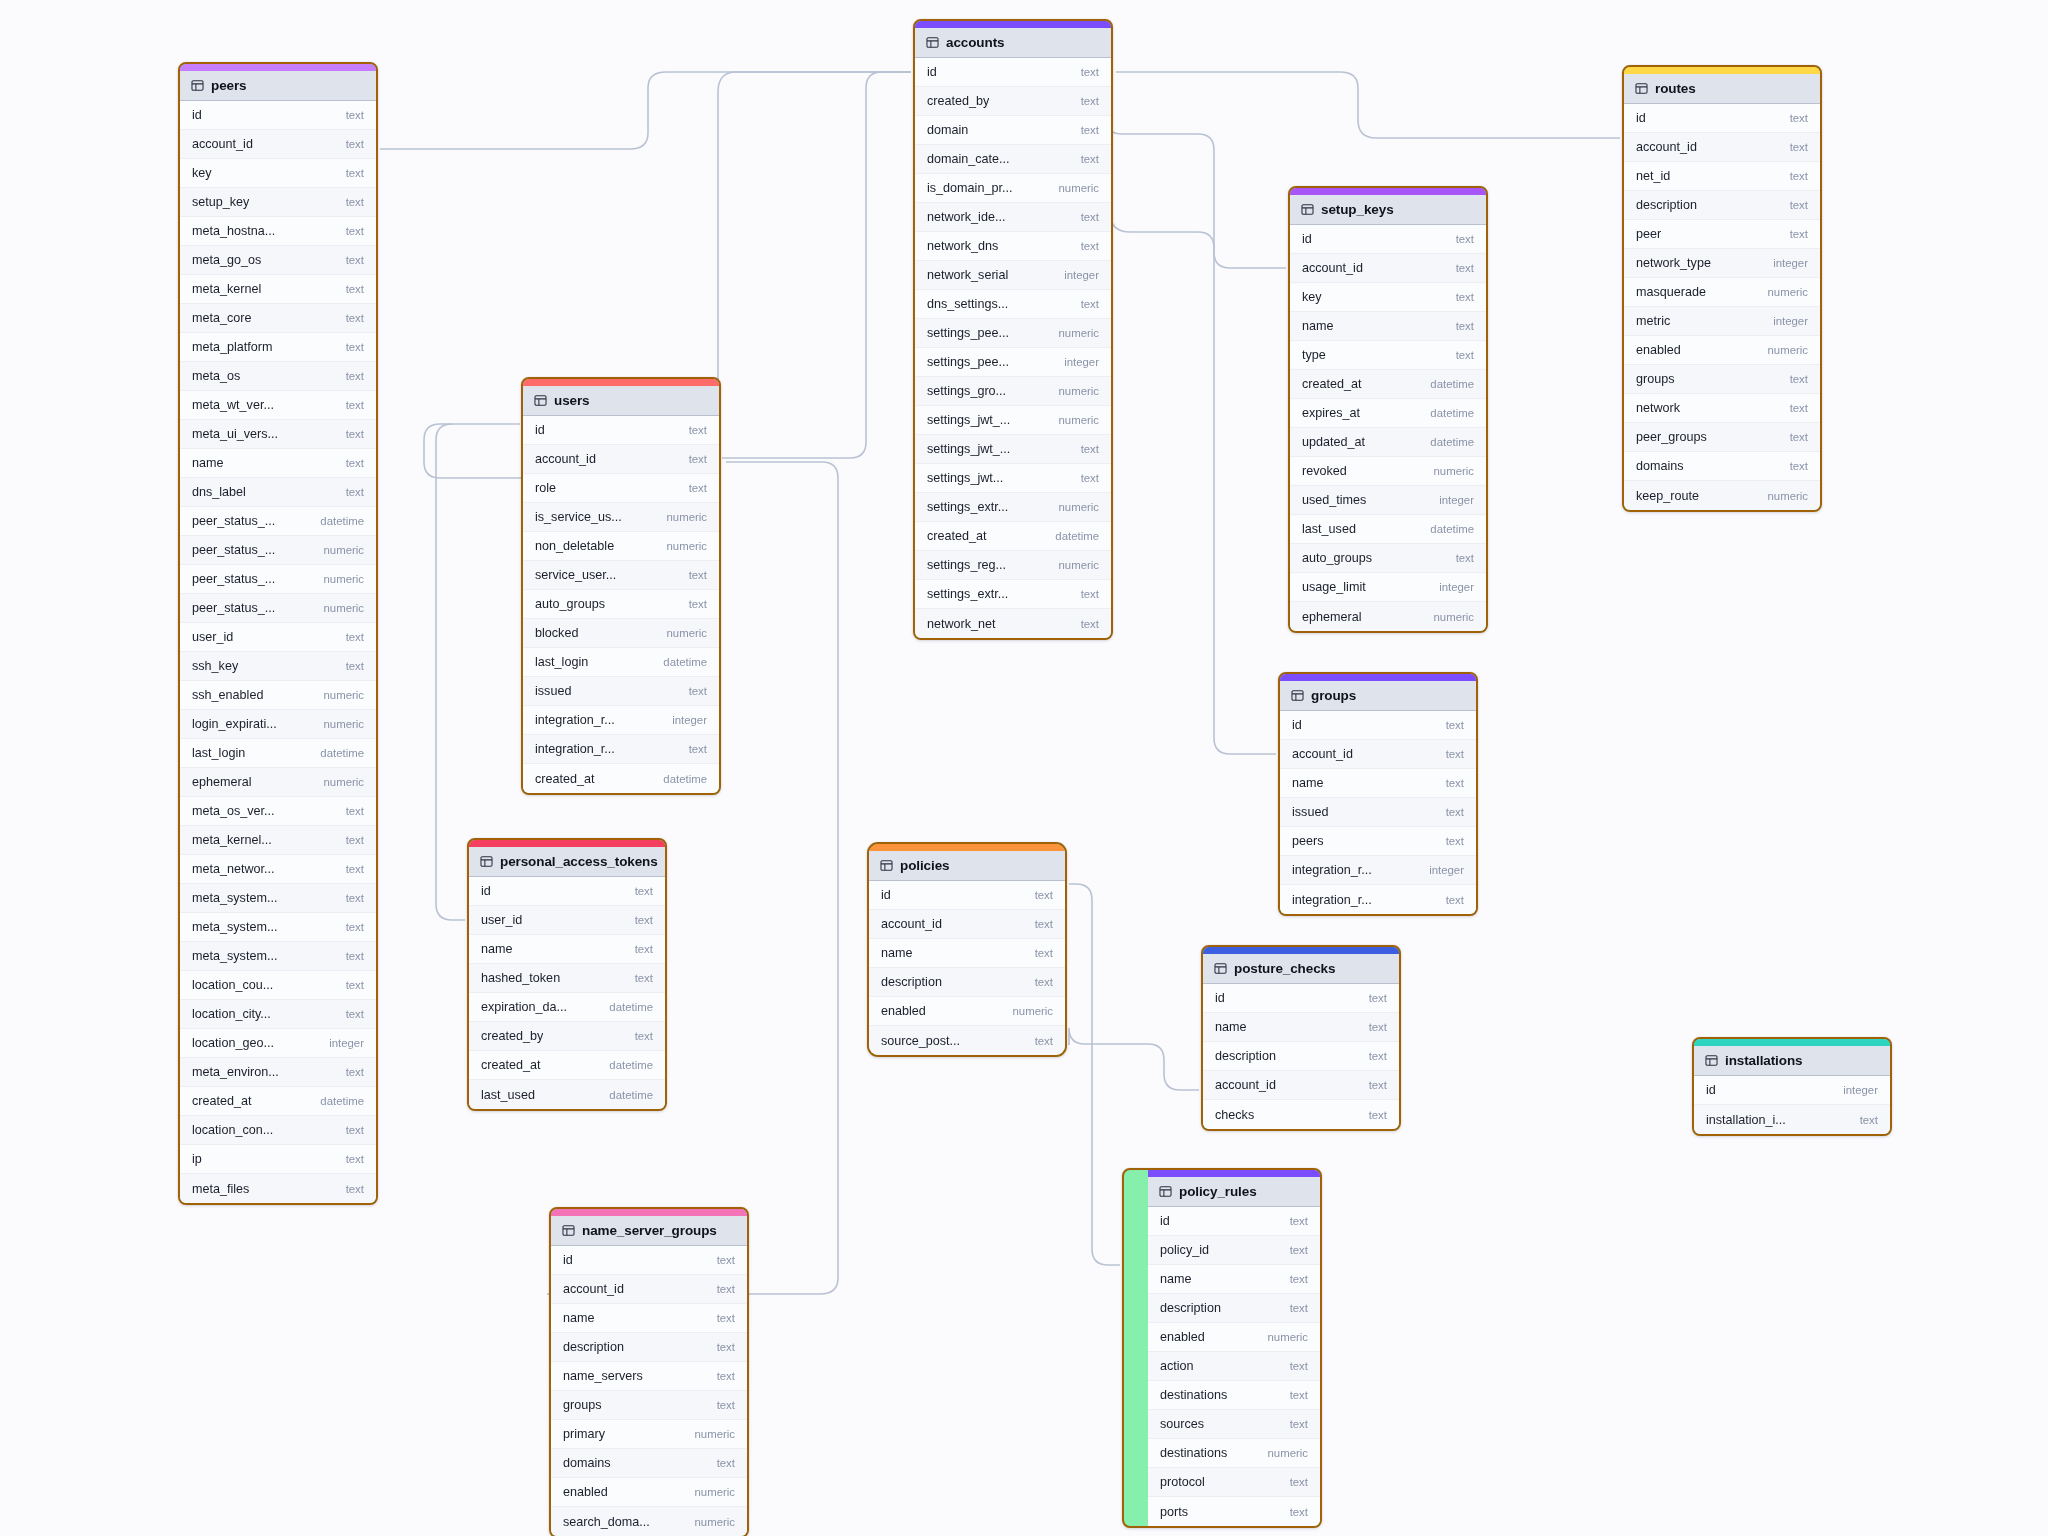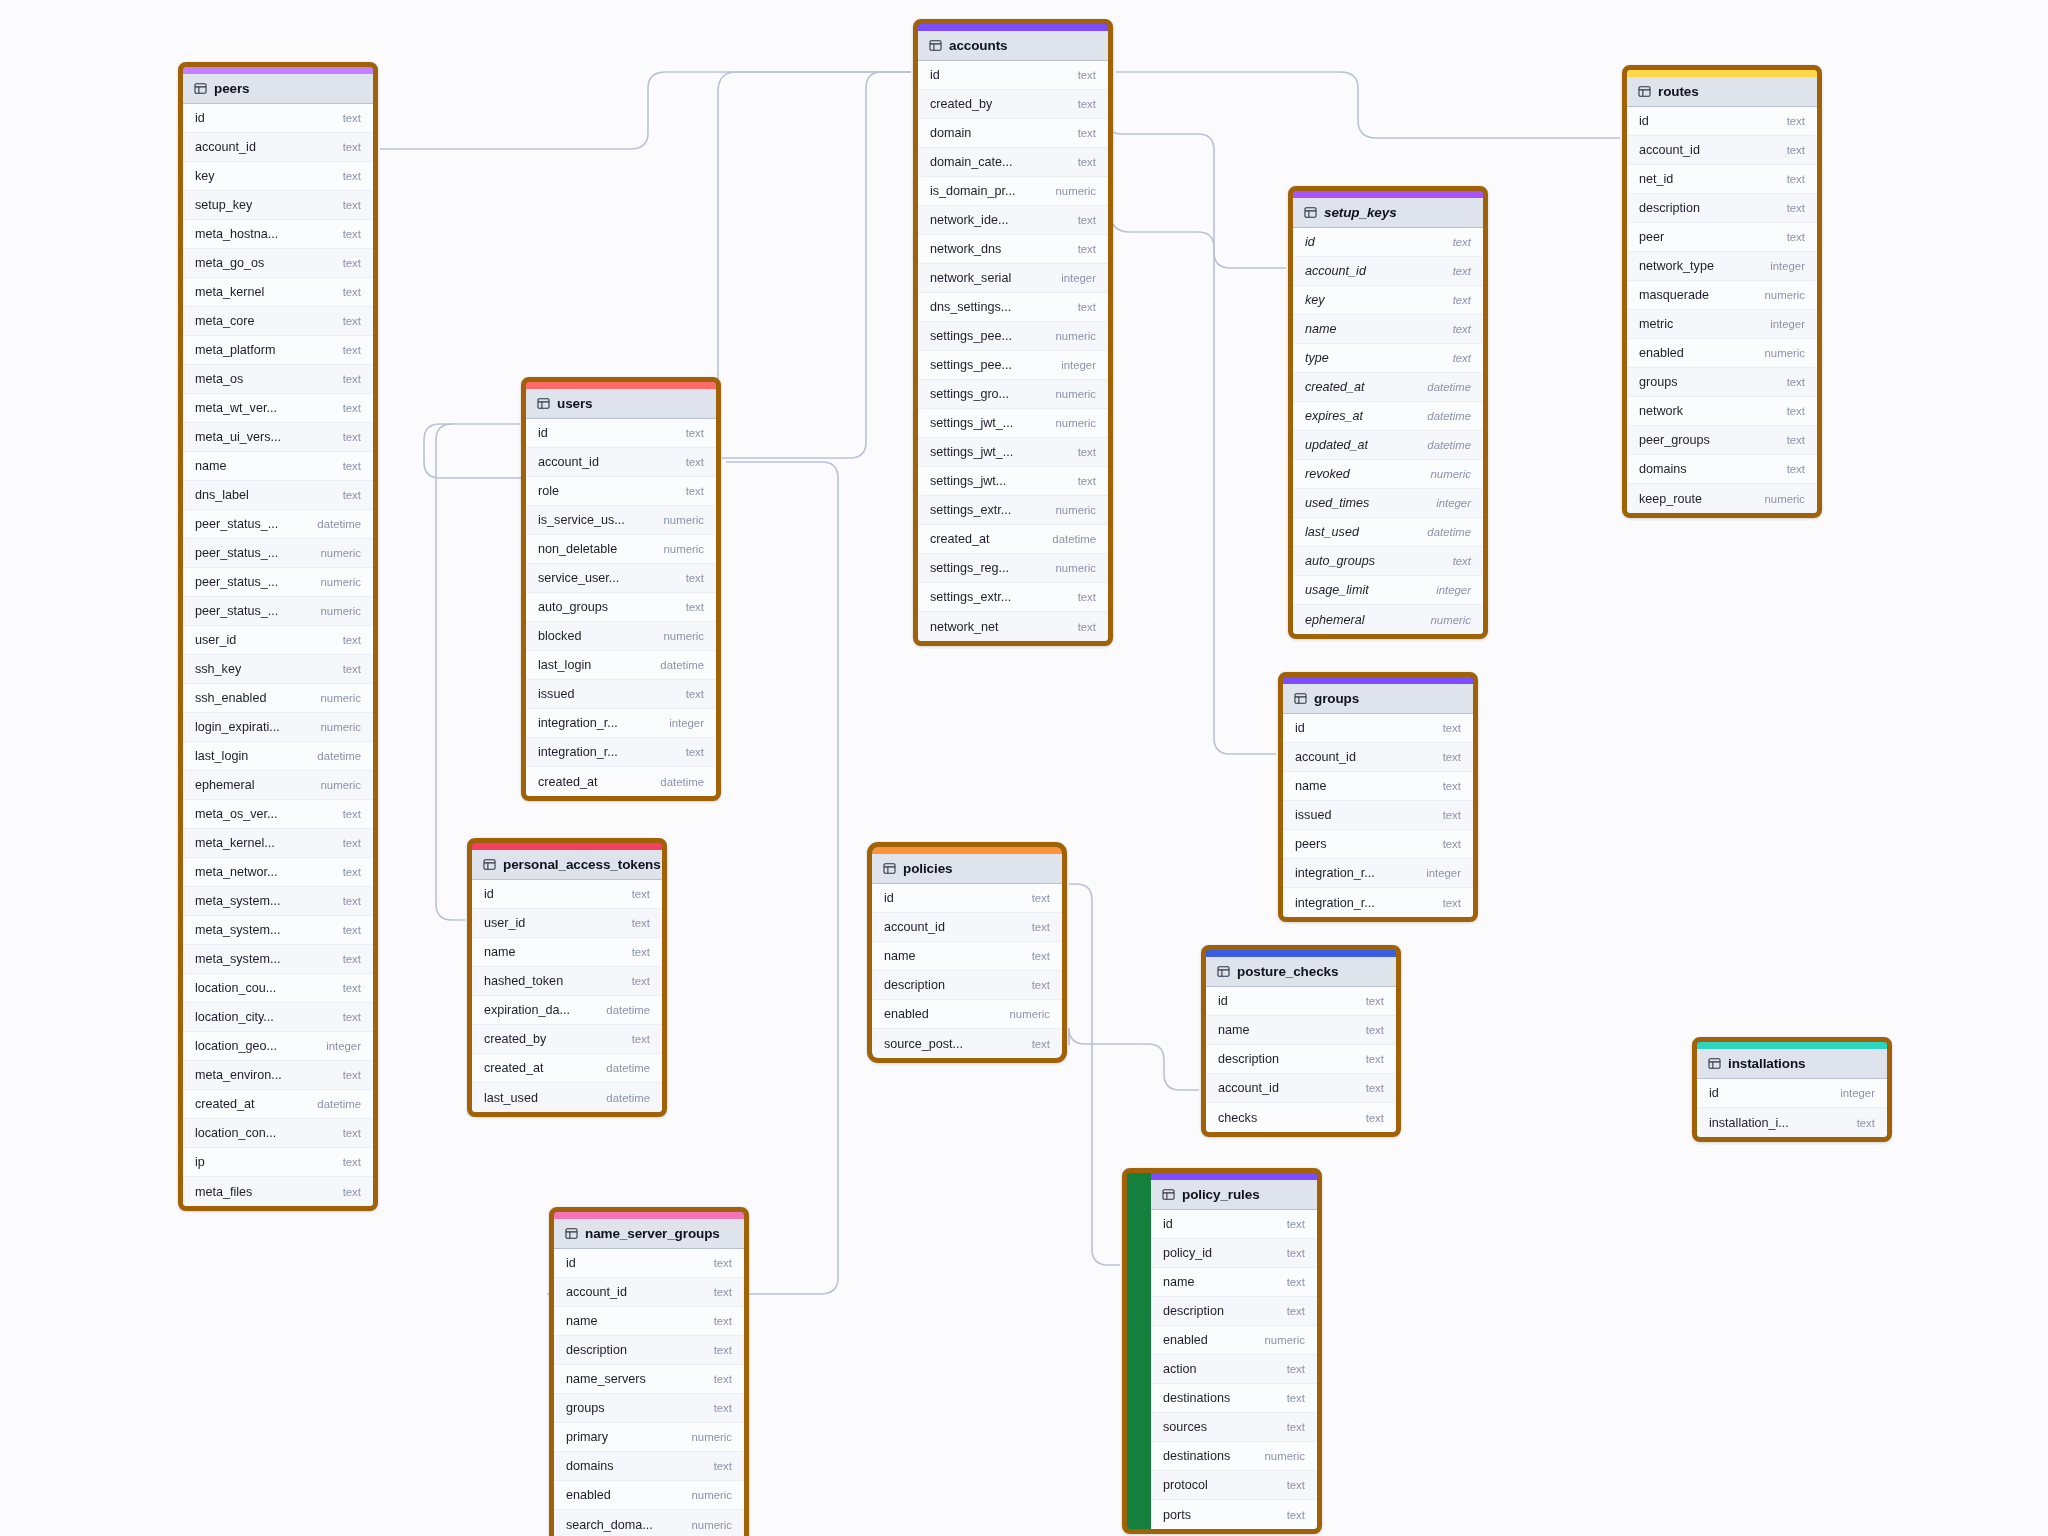--- a/index.html
+++ b/index.html
@@ -17,22 +17,22 @@
   }
   #wires {
     position: absolute;
     left: 0; top: 0;
     width: 2048px; height: 1536px;
     pointer-events: none;
   }
   .table-card {
     position: absolute;
     width: 200px;
-    background: #15803d;
-    border: 5px solid #a16207;
+    background: #86efac;
+    border: 2px solid #a16207;
     border-radius: 8px;
     box-shadow: 0 1px 3px rgba(20,30,60,0.16), 0 0 0 0.5px rgba(20,30,60,0.04);
     overflow: hidden;
     z-index: 2;
   }
   .accent-bar { height: 7px; width: 100%; }
   .table-head {
     display: flex;
     align-items: center;
     gap: 7px;
@@ -418,21 +418,21 @@
       </div>
       <div class="col-row">
         <span class="col-name">settings_extr...</span>
         <span class="col-type">text</span>
       </div>
       <div class="col-row">
         <span class="col-name">network_net</span>
         <span class="col-type">text</span>
       </div>
     </div>
-    <div class="table-card" style="left: 1288px; top: 186px; font-style: italic;">
+    <div class="table-card" style="left: 1288px; top: 186px;">
       <div class="accent-bar" style="background: rgb(168, 85, 247);"></div>
       <div class="table-head">
         <span style="display: flex;">
           <svg class="tbl-icon" width="13" height="13" viewBox="0 0 16 16" aria-hidden="true">
             <rect x="1.2" y="2.2" width="13.6" height="11.6" rx="1.6" fill="none" stroke="#2b3040" stroke-width="1.3"></rect>
             <line x1="1.2" y1="6" x2="14.8" y2="6" stroke="#2b3040" stroke-width="1.3"></line>
             <line x1="6" y1="6" x2="6" y2="13.8" stroke="#2b3040" stroke-width="1.3"></line>
           </svg>
         </span>
         <span class="tname">setup_keys</span>

